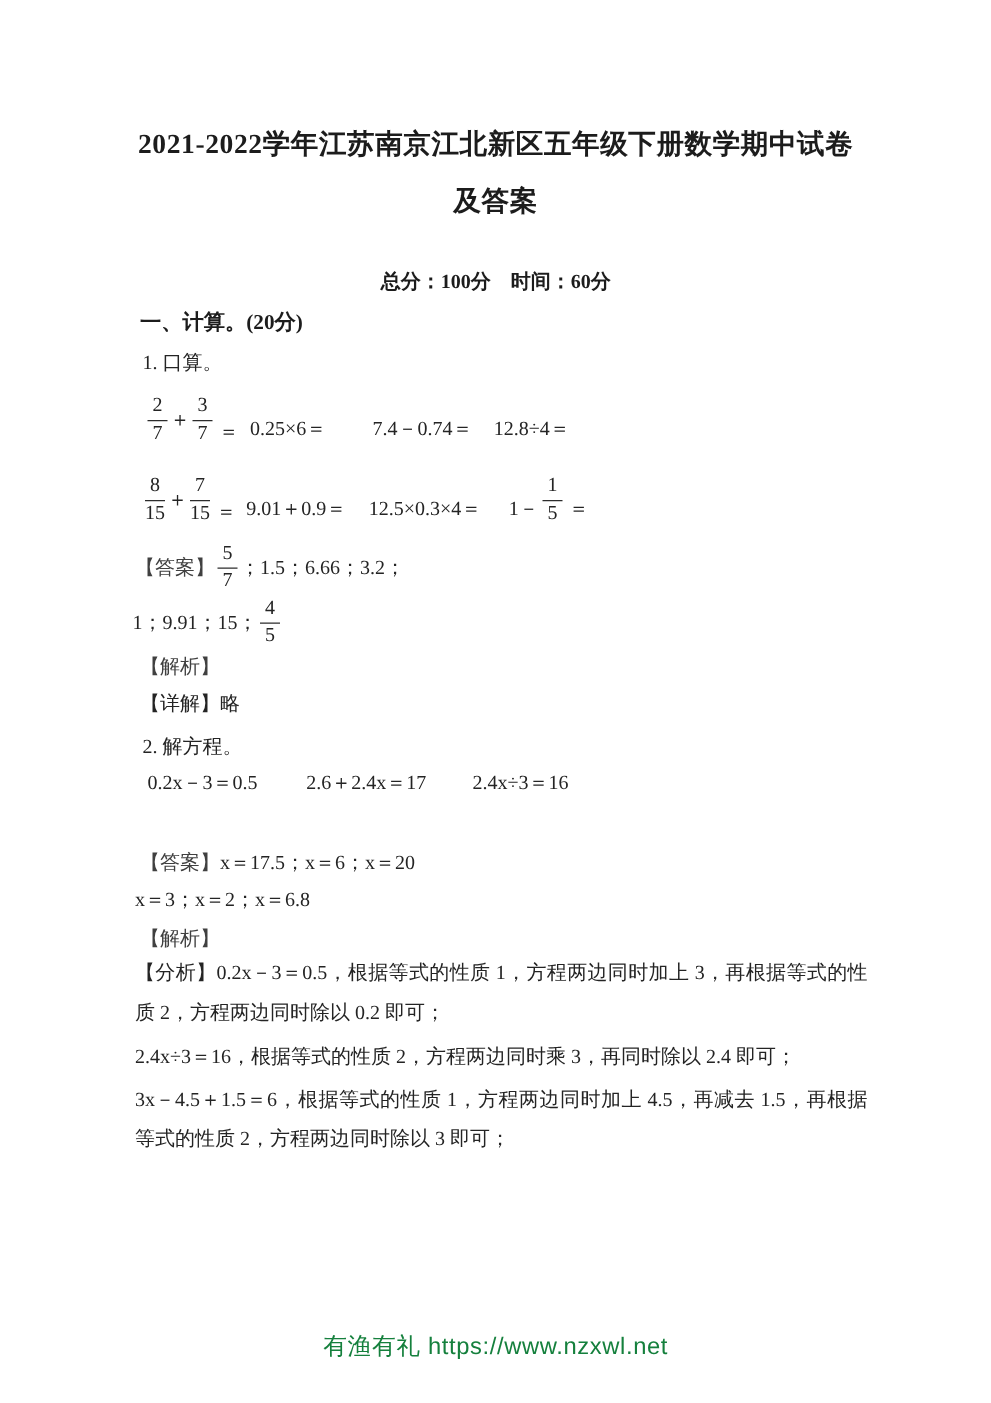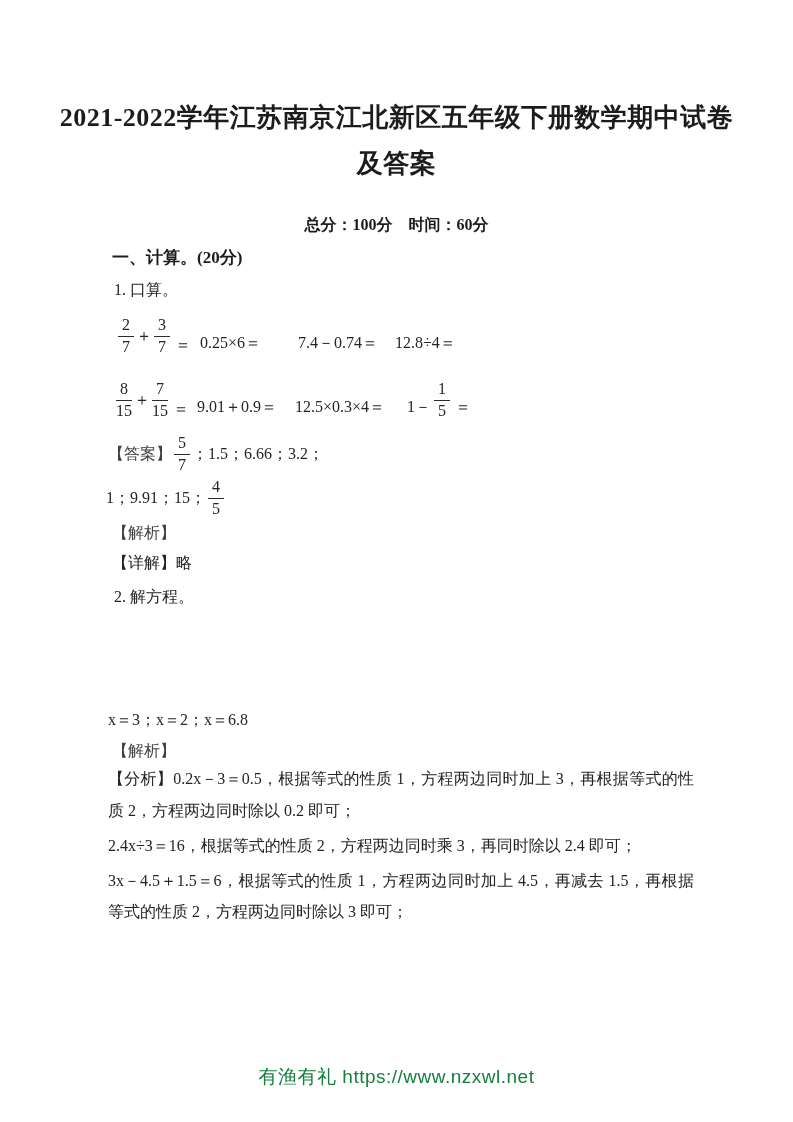--- a/index.html
+++ b/index.html
@@ -10,21 +10,21 @@
     margin:0 auto;
     background:#ffffff;
     font-family:"Liberation Serif","DejaVu Serif",serif;
     color:#242424;
     overflow:hidden;
   }
   .abs { position:absolute; }
   .title-line {
     left:0; width:793px;
     text-align:center;
-    font-size:26px; font-weight:bold;
+    font-size:22px; font-weight:bold;
     letter-spacing:0.5px;
     color:#1c1c1c;
   }
   .score-line {
     left:0; width:793px;
     text-align:center;
     font-size:16px; font-weight:bold;
     color:#1c1c1c;
   }
   .sec-heading {
@@ -154,22 +154,30 @@
       <span class="num">4</span>
       <span class="den">5</span>
     </span>
   </div>
 
   <div class="abs plain-line blue" style="top:523px; left:112px;">【解析】</div>
   <div class="abs plain-line" style="top:553px; left:112px;">【详解】略</div>
 
   <div class="abs q-label" style="top:587px; left:114px;">2. 解方程。</div>
 
+  <div class="abs eq-row" style="top:616px;">
+    <span class="cell" style="left:10px;">0.2x－3＝0.5</span>
+    <span class="cell" style="left:137px;">2.6＋2.4x＝17</span>
+    <span class="cell" style="left:270px;">2.4x÷3＝16</span>
+  </div>
 
 
+  <div class="abs plain-line" style="top:680px; left:112px;">
+    <span class="blue">【答案】</span><span>x＝17.5；x＝6；x＝20</span>
+  </div>
   <div class="abs plain-line" style="top:710px; left:108px;">x＝3；x＝2；x＝6.8</div>
 
   <div class="abs plain-line blue" style="top:741px; left:112px;">【解析】</div>
 
   <div class="abs fenxi" style="top:763px;">
     <p><span>【分析】</span><span>0.2x－3＝0.5，根据等式的性质 1，方程两边同时加上 3，再根据等式的性质 2，方程两边同时除以 0.2 即可；</span></p>
     <p>2.4x÷3＝16，根据等式的性质 2，方程两边同时乘 3，再同时除以 2.4 即可；</p>
     <p>3x－4.5＋1.5＝6，根据等式的性质 1，方程两边同时加上 4.5，再减去 1.5，再根据等式的性质 2，方程两边同时除以 3 即可；</p>
   </div>
 

